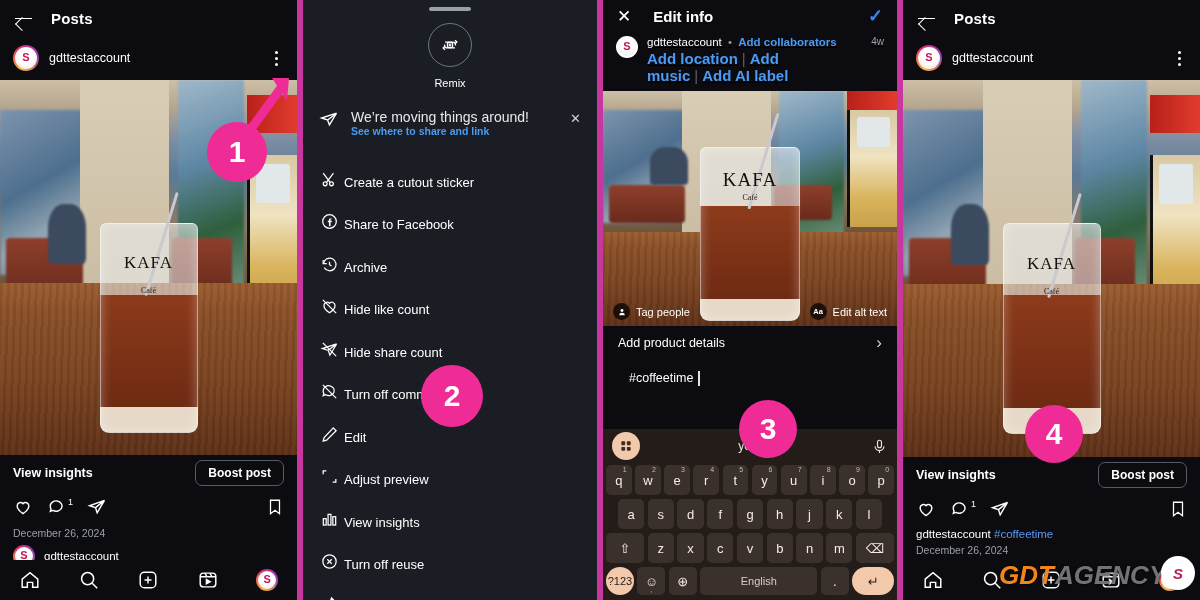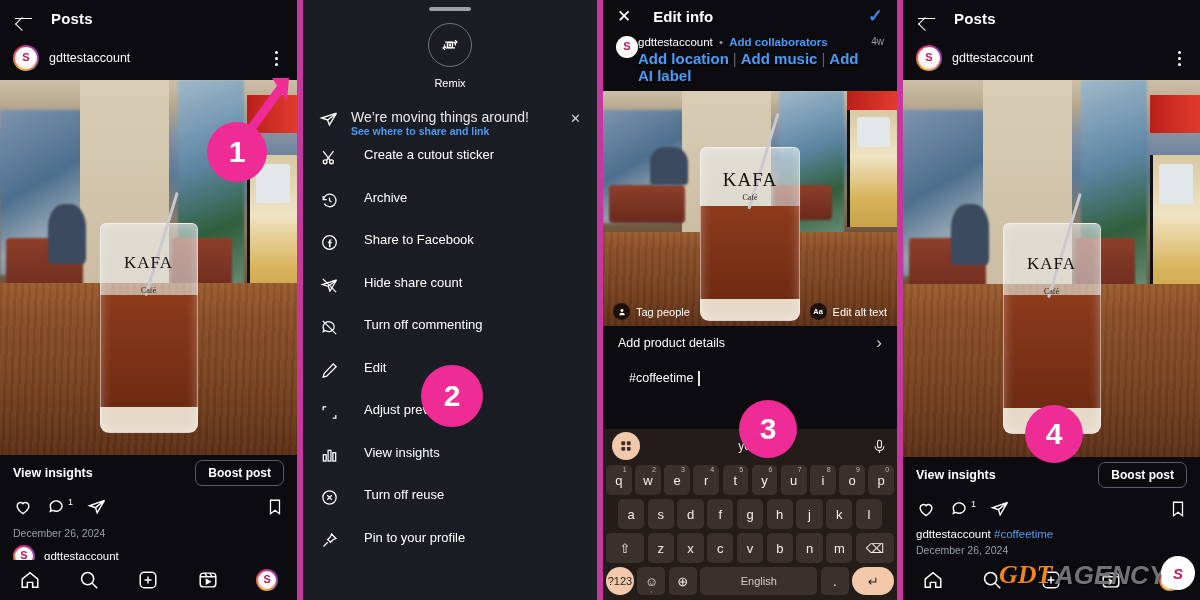--- a/index.html
+++ b/index.html
@@ -92,28 +92,28 @@
   .quick { text-align:center; width:74px; }
   .quick .circ { width:44px; height:44px; border-radius:50%; border:1px solid #6e757f;
                  margin:0 auto 6px; display:flex; align-items:center; justify-content:center; }
   .quick span { color:#fff; font-size:11px; }
   .notice { display:flex; align-items:flex-start; gap:12px; padding:8px 16px 10px; }
   .notice .txts { flex:1; }
   .notice .t1 { color:#e7e9ea; font-size:14px; }
   .notice .t2 { color:#4a9bf5; font-size:10.5px; font-weight:bold; }
   .notice .x { color:#cfd2d6; font-size:13px; line-height:1; padding-top:3px; }
   .mlist { }
-  .mitem { height:42.5px; display:flex; align-items:flex-start; gap:24px; padding:0 16px; }
+  .mitem { height:42.5px; display:flex; align-items:flex-end; gap:4px; padding:0 16px; }
   .mitem span { color:#fff; font-size:13px; }
   .mitem .ic { width:21px; height:21px; display:flex; align-items:center; justify-content:center; flex:none; }
 
   
   .editheader { height:32px; display:flex; align-items:center; gap:22px; padding:0 14px; background:#0b0b10; }
   .editheader .et { color:#fff; font-size:15px; font-weight:bold; flex:1; }
-  .metarow { display:flex; align-items:flex-start; gap:0; padding:4px 13px 7px; background:#0b0b10;text-decoration:underline; }
+  .metarow { display:flex; align-items:flex-start; gap:9px; padding:4px 13px 7px; background:#0b0b10;text-decoration:underline; }
   .metarow .ml { flex:1; }
   .metarow .l1 { font-size:11.5px; color:#fff; }
   .metarow .l1 b { font-weight:normal; }
   .metarow .l1 .blue { color:#4a9bf5; font-weight:bold; }
   .metarow .l2 { font-size:15px; color:#4a9bf5; font-weight:bold; margin-top:2px; }
   .metarow .l2 i { color:#5b6068; font-style:normal; font-weight:normal; margin:0 4px; }
   .metarow .age { color:#9aa0a6; font-size:10px; }
   .pillrow { position:absolute; left:0; right:0; bottom:6px; display:flex; justify-content:space-between; padding:0 10px; }
   .pill { display:flex; align-items:center; gap:6px; color:#fff; font-size:11px; }
   .pill .pc { width:17px; height:17px; border-radius:50%; background:rgba(0,0,0,.72);
@@ -308,35 +308,44 @@
                 <circle cx="6.5" cy="17.5" r="2.4"></circle>
                 <circle cx="14.5" cy="17.5" r="2.4"></circle>
                 <path d="M8.2 15.6 17 4M12.8 15.6 4 4"></path>
               </svg>
             </span>
           <span>Create a cutout sticker</span>
         </div>
         <div class="mitem">
           <span class="ic">
               <svg width="19" height="19" viewBox="0 0 24 24" fill="none" stroke="#fff" stroke-width="1.6">
+                <circle cx="12" cy="12" r="8.6"></circle>
+                <path d="M13.9 8.2h-1.2c-.9 0-1.4.5-1.4 1.4v1.5h-1.4v1.9h1.4v5.1h2v-5.1h1.4l.3-1.9h-1.7v-1.2c0-.4.1-.6.5-.6h1.1V8.2z" fill="#fff" stroke="none"></path>
+              </svg>
+            </span>
+          <span>Share to Facebook</span>
+        </div>
+        <div class="mitem">
+          <span class="ic">
+              <svg width="19" height="19" viewBox="0 0 24 24" fill="none" stroke="#fff" stroke-width="1.6">
                 <path d="M4.4 10.6A8 8 0 1 1 5.4 16"></path>
                 <path d="M4 6.2v4.6h4.6"></path>
                 <path d="M12 8.6v3.7l2.6 1.6"></path>
               </svg>
             </span>
           <span>Archive</span>
         </div>
         <div class="mitem">
           <span class="ic">
               <svg width="19" height="19" viewBox="0 0 24 24" fill="none" stroke="#fff" stroke-width="1.6">
-                <circle cx="12" cy="12" r="8.6"></circle>
-                <path d="M13.9 8.2h-1.2c-.9 0-1.4.5-1.4 1.4v1.5h-1.4v1.9h1.4v5.1h2v-5.1h1.4l.3-1.9h-1.7v-1.2c0-.4.1-.6.5-.6h1.1V8.2z" fill="#fff" stroke="none"></path>
-              </svg>
-            </span>
-          <span>Share to Facebook</span>
+                <path d="M12 20s-7-4.6-7-9.3A4 4 0 0 1 12 8a4 4 0 0 1 7 2.7C19 15.4 12 20 12 20z"></path>
+                <path d="M3.6 3.6 20.4 20.4"></path>
+              </svg>
+            </span>
+          <span>Hide like count</span>
         </div>
         <div class="mitem">
           <span class="ic">
               <svg width="19" height="19" viewBox="0 0 24 24" fill="none" stroke="#fff" stroke-width="1.6">
                 <path d="M21 5 3 10.8l7.3 2.3L21 5zM10.3 13.1l2.2 6L21 5"></path>
                 <path d="M3.6 3.6 20.4 20.4"></path>
               </svg>
             </span>
           <span>Hide share count</span>
         </div>
@@ -682,19 +691,19 @@
           <i></i>
         </span>
     </div>
 
     <svg class="ovl">
       <path d="M143 462 L126 497" stroke="#ef2b96" stroke-width="9" fill="none"></path>
       <path d="M112 522 L116 489 L138 501 Z" fill="#ef2b96"></path>
     </svg>
     <div class="badge" style="left:122px; top:405px; width:58px; height:58px;">4</div>
 
-    <div class="wm" style="left:96px; top:560px; font-size:26px; color:#f2861c; text-shadow:0 0 2px #000;font-family:Liberation Serif, serif;">GDT</div>
+    <div class="wm" style="left:96px; top:560px; font-size:26px; color:#f2861c; text-shadow:0 0 2px #000;">GDT</div>
     <div class="wm" style="left:152px; top:560px; font-size:26px; color:#737373; text-shadow:0 0 2px #000;">AGENCY</div>
     <div class="wm" style="left:258px; top:556px; width:34px; height:34px; border-radius:50%; background:#fff;
                 display:flex; align-items:center; justify-content:center; color:#c2185b; font-size:15px;">S</div>
   </div>
 
 </div>
 
 </body></html>

